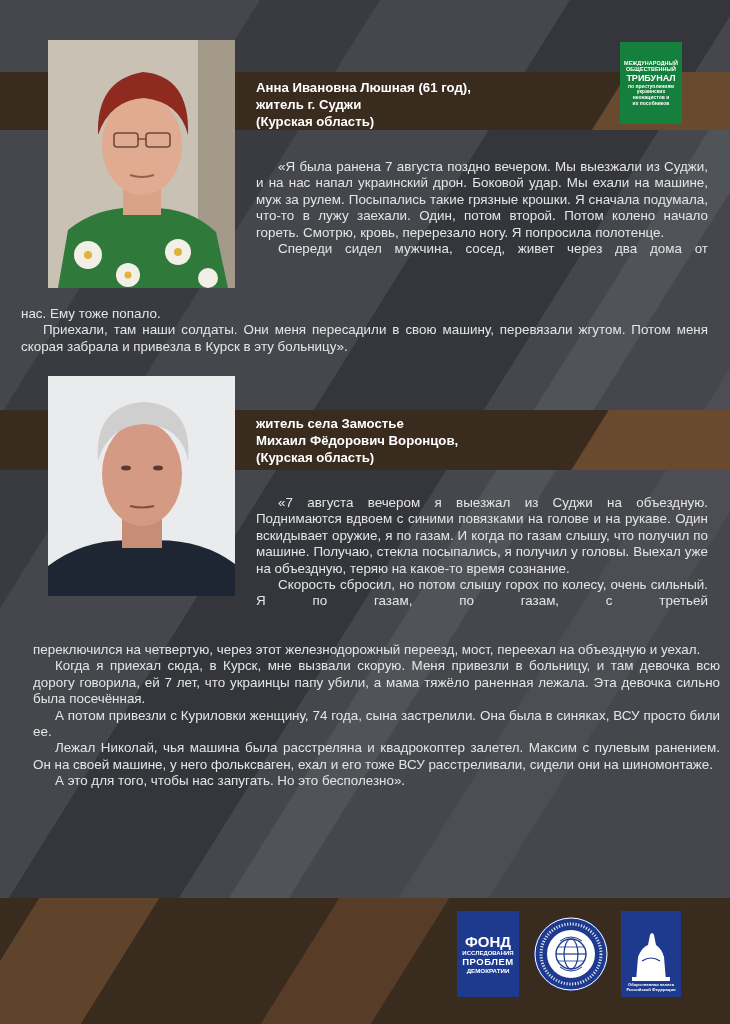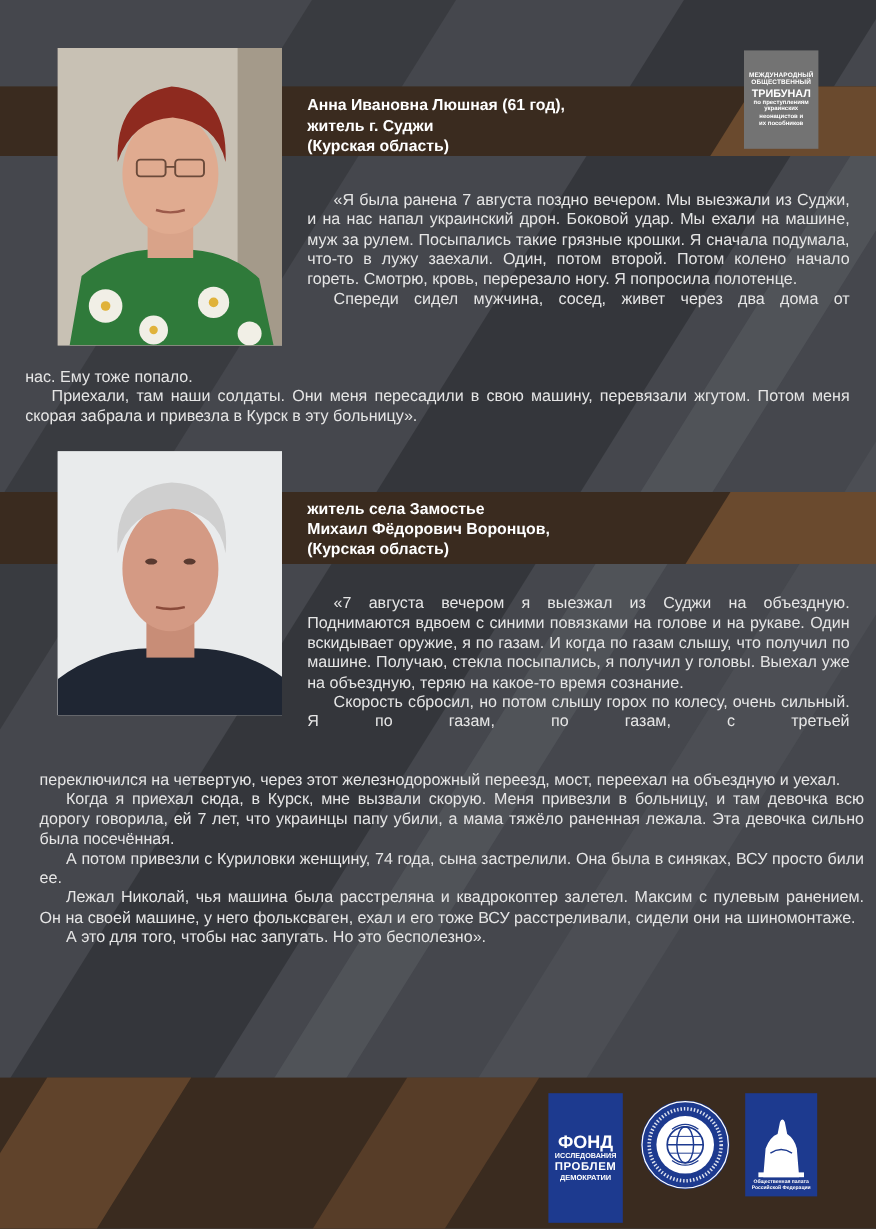--- a/index.html
+++ b/index.html
@@ -22,21 +22,21 @@
       position: absolute;
       z-index: 2;
       overflow: hidden;
     }
     .photo1 { left: 48px; top: 40px; width: 187px; height: 248px; background: #b9b2a7; }
     .photo2 { left: 48px; top: 376px; width: 187px; height: 220px; background: #e7e9ea; }
 
     .logo-top {
       position: absolute; z-index: 3;
       left: 620px; top: 42px; width: 62px; height: 82px;
-      background: #737373;
+      background: #15803d;
       padding: 4px 3px;
       display: flex; flex-direction: column; align-items: center; justify-content: center;
       text-align: center;
       font-family: "Liberation Sans", sans-serif;
     }
     .logo-top .l1 { font-size: 5.4px; font-weight: 700; line-height: 6px; letter-spacing: 0.1px; }
     .logo-top .l2 { font-size: 9px; font-weight: 700; line-height: 10px; margin: 1px 0; }
     .logo-top .l3 { font-size: 5px; font-weight: 700; line-height: 5.6px; }
 
     .caption {
@@ -56,21 +56,21 @@
     .text p { text-indent: 22px; }
     .text .noindent { text-indent: 0; }
 
     .t1a { left: 256px; top: 159px; width: 452px; }
     .t1b { left: 21px; top: 306px; width: 687px; }
     .t2a { left: 256px; top: 495px; width: 452px; }
     .t2b { left: 21px; top: 642px; width: 687px; margin-left: 12px; }
 
     .logos-bottom { position: absolute; z-index: 3; top: 911px; left: 0; width: 730px; height: 90px; }
     .logo-fond {
-      position: absolute; left: 457px; top: 0; width: 62px; height: 108px;
+      position: absolute; left: 457px; top: 0; width: 62px; height: 86px;
       background: #1d3a8f;
       display: flex; flex-direction: column; align-items: center; justify-content: center;
       text-align: center;
     }
     .logo-fond .f1 { font-size: 15px; font-weight: 700; line-height: 16px; }
     .logo-fond .f2 { font-size: 6px; font-weight: 700; line-height: 7px; }
     .logo-fond .f3 { font-size: 9.5px; font-weight: 700; line-height: 10px; letter-spacing: 0.5px; }
     .logo-fond .f4 { font-size: 6.2px; font-weight: 700; line-height: 7px; }
 
     .logo-circle {

